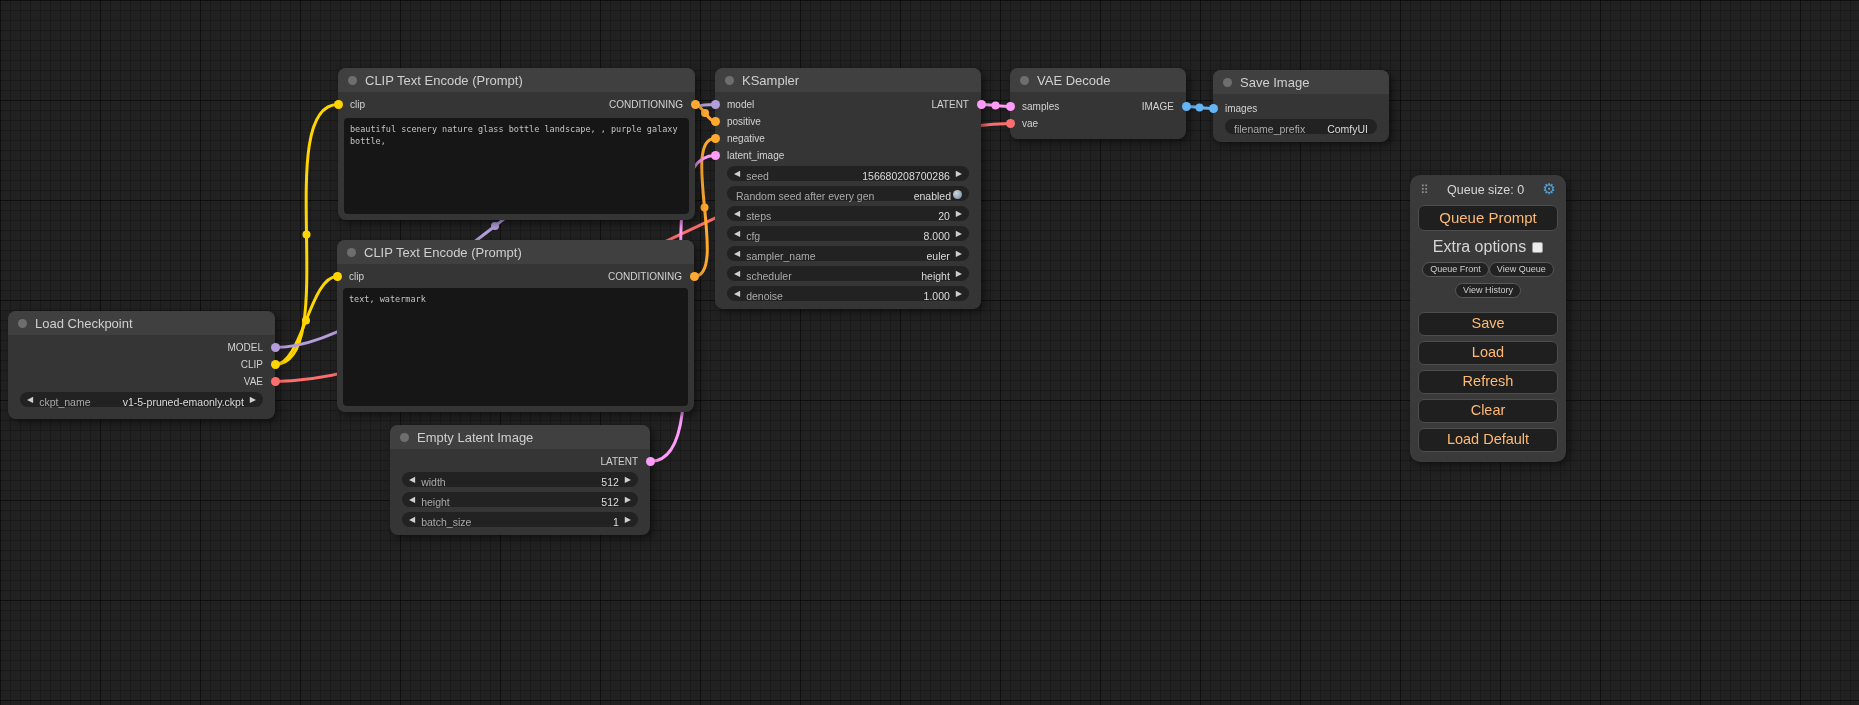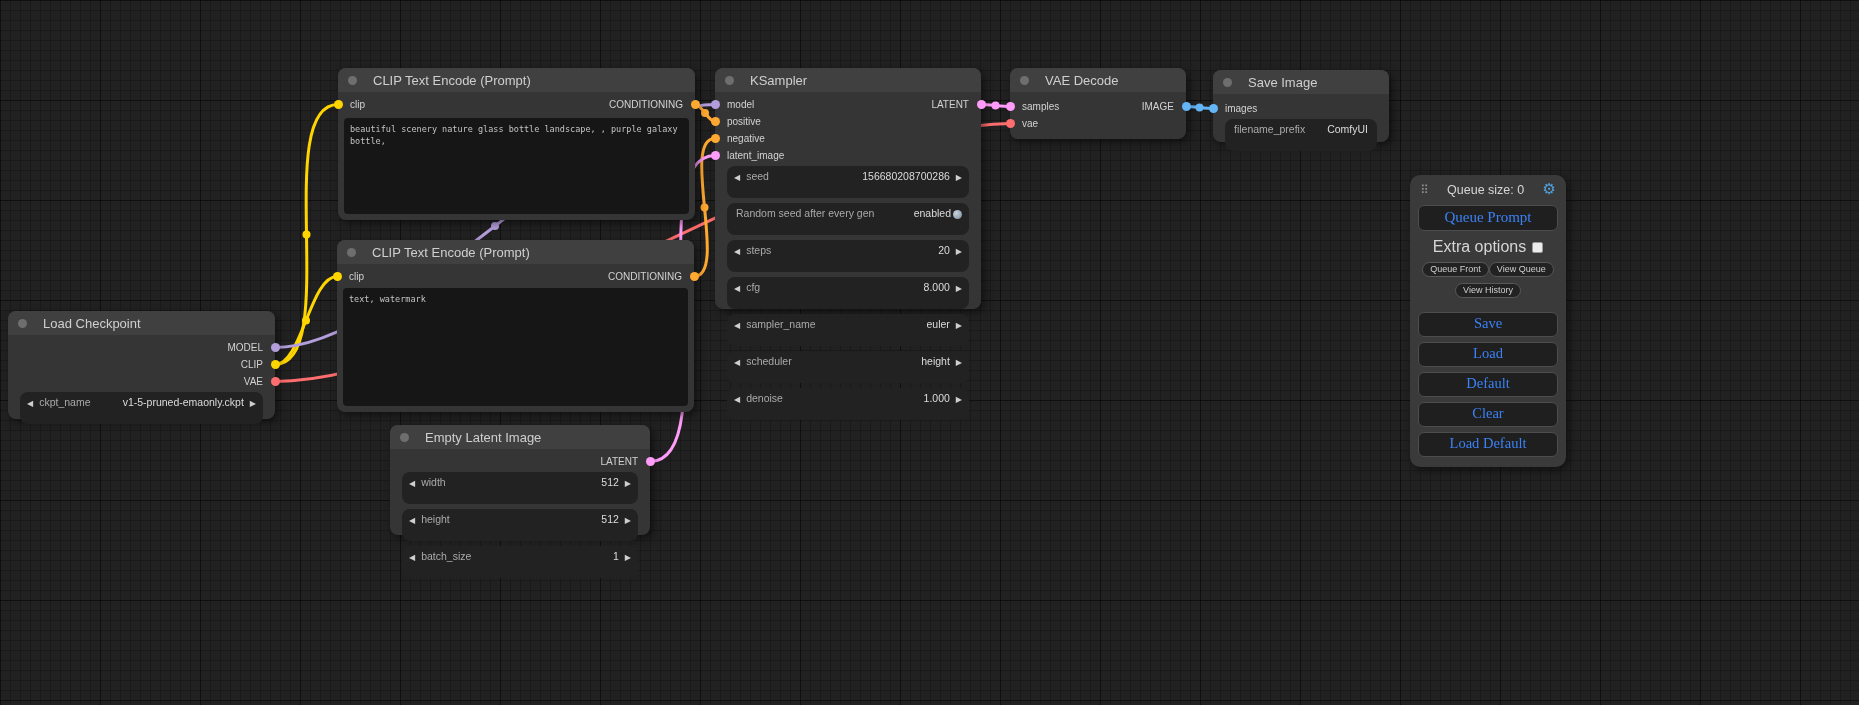--- a/index.html
+++ b/index.html
@@ -17,37 +17,37 @@
   }
   #wires { position:absolute; left:0; top:0; width:1859px; height:705px; z-index:1; }
 
   .node {
     position:absolute; z-index:2;
     background:#353535; border-radius:8px;
     box-shadow:3px 3px 9px rgba(0,0,0,.5);
     color:#c8c8c8;
   }
   .ntitle {
-    height:24px; display:flex; align-items:center; gap:16px;
+    height:24px; display:flex; align-items:center; gap:8px;
     padding:0 10px; font-size:13px; color:#cfcfcf;
     background:#404040; border-radius:8px 8px 0 0; cursor:default;
   }
   .ndot { width:9px; height:9px; border-radius:50%; background:#6e6e6e; flex:none; }
   .slots { margin-top:4px; }
   .slotrow { display:flex; justify-content:space-between; font-size:10px; color:#d2d2d2;
     padding:0 12px; height:17px; align-items:center; }
   .inlabel  { margin-right:auto; }
   .outlabel { margin-left:auto; }
   .port { position:absolute; width:9px; height:9px; border-radius:50%; z-index:4; }
   .port.in  { left:-4.5px; }
   .port.out { right:-4.5px; }
 
   .widget {
     height:15px; margin:0 12px 5px; background:#222; border-radius:8px;
-    display:flex; align-items:flex-end; font-size:10.5px; padding:16px 7px; color:#c8c8c8;
+    display:flex; align-items:flex-start; font-size:10.5px; padding:4px 7px; color:#c8c8c8;
   }
   .warr { color:#cfcfcf; font-size:8px; line-height:1; font-family:"DejaVu Sans", sans-serif; }
   .wname { color:#aaa; margin-left:6px; white-space:nowrap; }
   .wval  { margin-left:auto; margin-right:6px; color:#dcdcdc; white-space:nowrap; }
   .widget.no-arrows .wname { margin-left:2px; }
   .widget.no-arrows .wval  { margin-right:2px; }
   .toggle-dot { width:9px; height:9px; border-radius:50%; flex:none;
     background:radial-gradient(circle at 35% 35%, #c9d4dc, #798b99); }
 
   .ptext {
@@ -60,23 +60,23 @@
   #menu {
     position:absolute; left:1410px; top:175px; width:156px; z-index:5;
     background:#3a3a3a; border-radius:10px; padding:5px 8px 10px;
     box-shadow:3px 3px 9px rgba(0,0,0,.5); color:#ddd;
   }
   #menu-header { display:flex; align-items:center; gap:4px; padding:2px 2px 3px; }
   .drag-handle { color:#8d8d8d; font-size:12px; cursor:move; font-family:"DejaVu Sans", sans-serif; }
   .queue-size { flex:1; text-align:center; font-size:12.5px; color:#d6d6d6; }
   .gear { color:#4fa3dc; font-size:15px; line-height:1; cursor:pointer; font-family:"DejaVu Sans", sans-serif; }
   .btn-big {
-    display:block; width:100%; margin-top:5px; background:#1f1f1f; color:#3b82f6;
+    display:block; width:100%; margin-top:5px; background:#1f1f1f; color:#fdba74;
     border:1px solid #4d4d4d; border-radius:6px; font-size:14.5px; padding:2px 0 4px;
-    font-family:Liberation Serif, serif; text-align:center; cursor:pointer;
+    font-family:Liberation Sans, sans-serif; text-align:center; cursor:pointer;
   }
   #queue-prompt-btn { font-size:15px; padding:3px 0 4px; }
   .extra-row { display:flex; align-items:center; justify-content:center; gap:6px;
     font-size:16px; margin-top:7px; color:#d6d6d6; }
   .checkbox { width:11px; height:11px; background:#ececec; border:1px solid #9a9a9a;
     border-radius:2px; cursor:pointer; }
   .small-row { display:flex; justify-content:center; margin-top:6px; }
   .btn-small {
     background:#222; border:1px solid #585858; color:#cfcfcf; border-radius:9px;
     font-size:9px; padding:1px 7px 2px; font-family:"Liberation Sans", sans-serif; cursor:pointer;
@@ -327,16 +327,16 @@
   </div>
   <div class="small-row">
     <button class="btn-small">Queue Front</button>
     <button class="btn-small">View Queue</button>
   </div>
   <div class="small-row">
     <button class="btn-small">View History</button>
   </div>
   <button class="btn-big gap-top">Save</button>
   <button class="btn-big">Load</button>
-  <button class="btn-big">Default</button>
+  <button class="btn-big">Refresh</button>
   <button class="btn-big">Clear</button>
   <button class="btn-big">Load Default</button>
 </div>
 
 </body></html>

